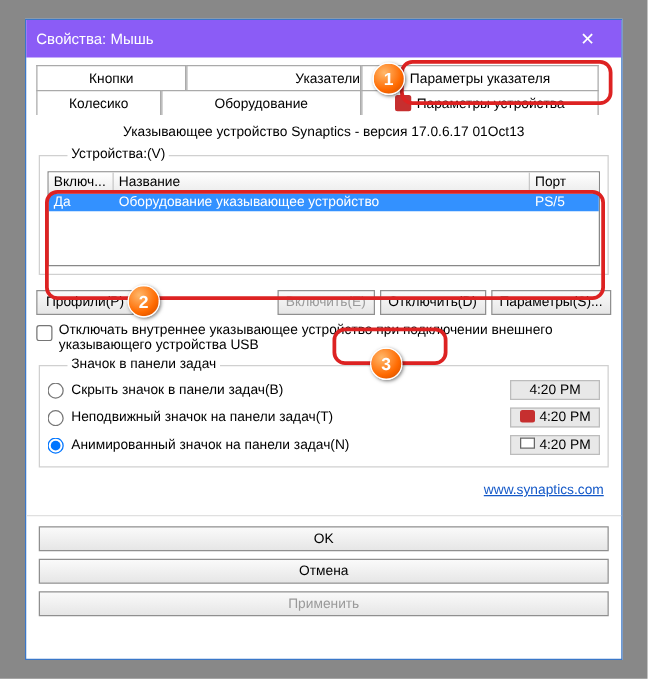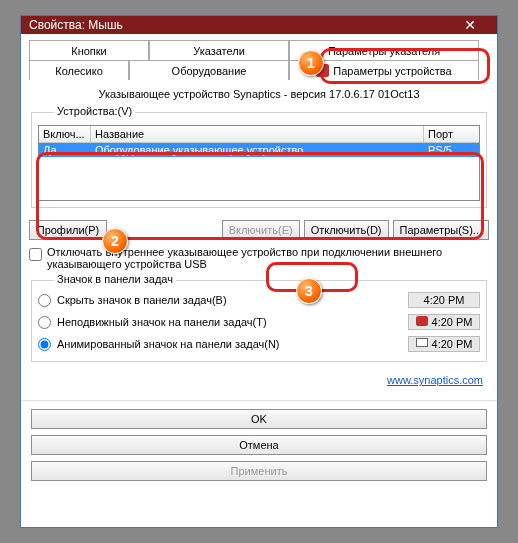--- a/index.html
+++ b/index.html
@@ -1,26 +1,26 @@
 <!DOCTYPE html>
 <html><head>
 <meta charset="utf-8">
 <style>
 * { box-sizing: border-box; margin: 0; padding: 0; font-family: "Segoe UI", Tahoma, sans-serif; font-size: 11px; }
 body { background: #888; width: 518px; height: 543px; position: relative; }
 .window { position: absolute; left: 20px; top: 15px; width: 478px; height: 513px; background: #fff; border: 1px solid #3a77c8; }
-.titlebar { height: 18px; background: #7f1d1d; color: #fff; display: flex; align-items: center; padding: 0 8px; }
+.titlebar { height: 30px; background: #8b5cf6; color: #fff; display: flex; align-items: center; padding: 0 8px; }
 .titlebar span { font-size: 12px; flex: 1; }
 .close-btn { width: 38px; height: 30px; display: flex; align-items: center; justify-content: center; color: #fff; font-size: 14px; }
 .content { padding: 6px 8px 8px 8px; }
 .tabs-area { position: relative; height: 42px; }
 .tab-row { display: flex; }
 .tab { border: 1px solid #aaa; border-bottom: none; background: #fff; padding: 2px 0; text-align: center; height: 20px; display: flex; align-items: center; justify-content: center; }
 .tab-row1 .tab { border-top: 1px solid #aaa; }
-.tab-row1 .tab:nth-child(1){ width:120px; } .tab-row1 .tab:nth-child(2){ width:140px; } .tab-row1 .tab:nth-child(3){ width:190px; }
+.tab-row1 .tab:nth-child(1){ width:120px; } .tab-row1 .tab:nth-child(2){ width:140px;justify-content:flex-end; } .tab-row1 .tab:nth-child(3){ width:190px; }
 .tab-row2 .tab:nth-child(1){ width:100px; } .tab-row2 .tab:nth-child(2){ width:160px; } .tab-row2 .tab:nth-child(3){ width:190px; }
 .tab.active { background: #fff; }
 .tab-icon { width: 13px; height: 13px; background: #c62f2f; margin-right: 4px; border-radius: 2px; }
 .hl-red-1 { position: absolute; border: 3px solid #d22; border-radius: 10px; pointer-events: none; left: 320px; top: 48px; width: 170px; height: 36px; }
 .hl-red-2 { position: absolute; border: 3px solid #d22; border-radius: 10px; pointer-events: none; left: 36px; top: 152px; width: 448px; height: 88px; }
 .hl-red-3 { position: absolute; border: 3px solid #d22; border-radius: 10px; pointer-events: none; left: 266px; top: 262px; width: 92px; height: 30px; }
 .badge { position: absolute; width: 26px; height: 26px; border-radius: 50%; background: radial-gradient(circle at 35% 30%, #ffb86b, #ff6a00 60%, #c84800); color: #fff; font-weight: bold; font-size: 14px; display: flex; align-items: center; justify-content: center; box-shadow: 1px 1px 3px rgba(0,0,0,0.5); border: 1px solid #fff; }
 .b1 { left: 298px; top: 50px; } .b2 { left: 102px; top: 228px; } .b3 { left: 296px; top: 278px; }
 .info-line { text-align: center; padding: 6px 0 8px 0; }
 .group { border: 1px solid #d0d0d0; margin: 4px 2px 8px 2px; padding: 8px 6px 6px 6px; position: relative; }

